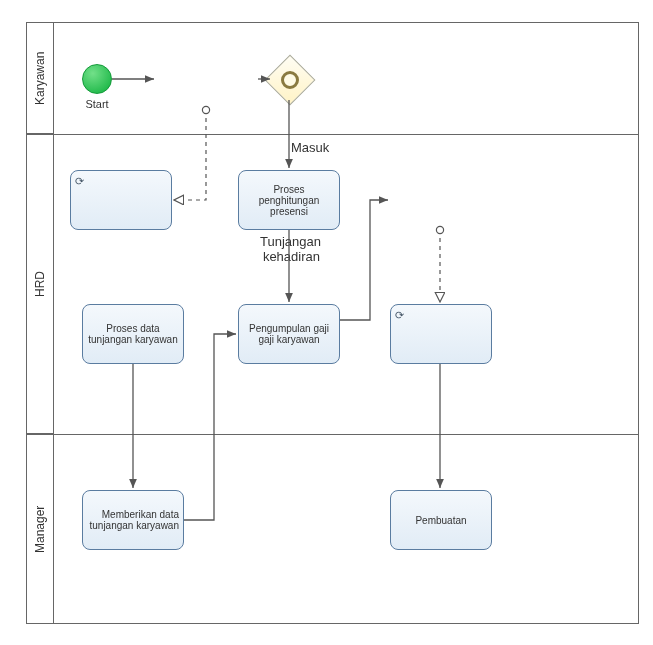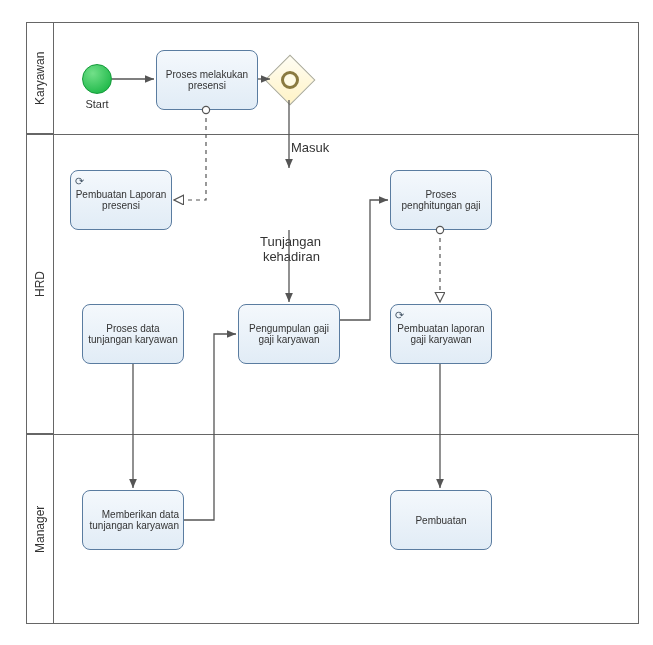--- a/index.html
+++ b/index.html
@@ -87,33 +87,30 @@
   <div class="lane-border" style="left:54px; top:134px; width:585px;"></div>
   <div class="lane-border" style="left:54px; top:434px; width:585px;"></div>
 
   <div class="start-event" style="left:82px; top:64px;"></div>
   <div class="start-label" style="left:82px; top:98px; width:30px;">Start</div>
 
   <div class="gateway" style="left:272px; top:62px;">
     <div class="gateway-inner"></div>
   </div>
 
-  <div class="task" style="left:156px; top:50px;">Proses melakukan presensi</div>
 
   <div class="task sub" style="left:70px; top:170px;">
     <span class="sub-marker">⟳</span>
-    <span>Pembuatan Laporan presensi</span>
   </div>
-  <div class="task" style="left:390px; top:170px;">Proses penghitungan gaji</div>
+  <div class="task" style="left:238px; top:170px;">Proses penghitungan presensi</div>
 
   <div class="task" style="left:82px; top:304px;">Proses data tunjangan karyawan</div>
   <div class="task" style="left:238px; top:304px;">Pengumpulan gaji gaji karyawan</div>
   <div class="task sub" style="left:390px; top:304px;">
     <span class="sub-marker">⟳</span>
-    <span>Pembuatan laporan gaji karyawan</span>
   </div>
 
   <div class="task" style="left:82px; top:490px;text-align:right;">Memberikan data tunjangan karyawan</div>
   <div class="task" style="left:390px; top:490px;">Pembuatan</div>
 
   <div class="edge-label" style="left:291px; top:140px;">Masuk</div>
   <div class="edge-label" style="left:260px; top:234px; width:60px;">Tunjangan kehadiran</div>
 
   <svg class="arrows">
     <defs>

